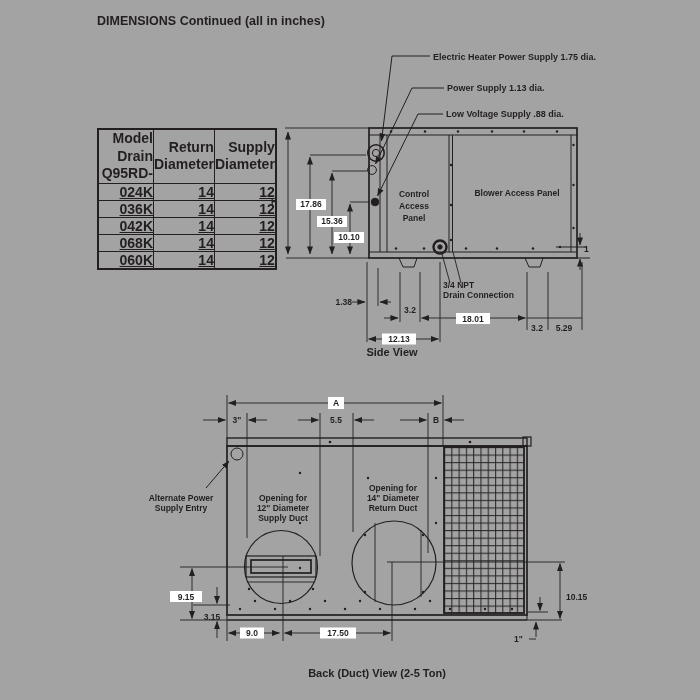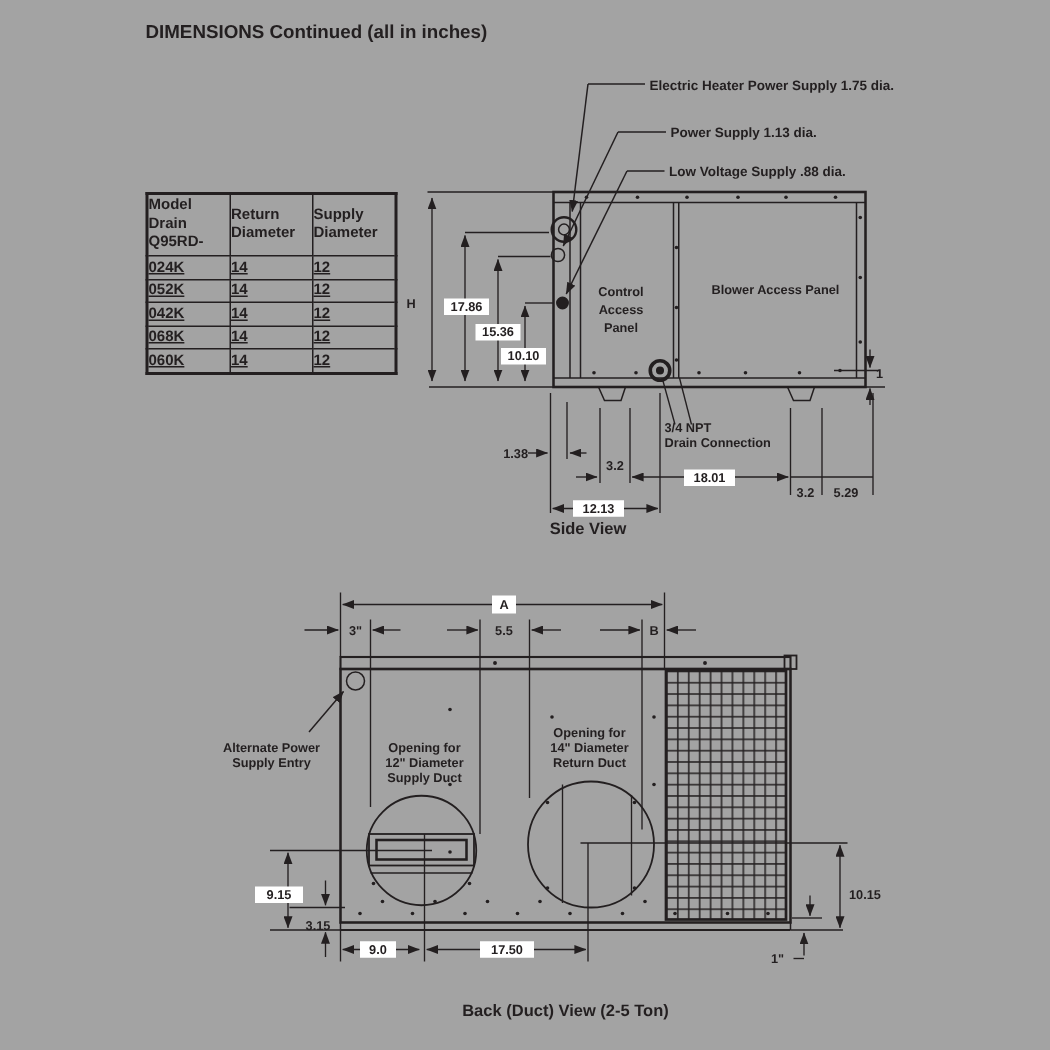--- a/index.html
+++ b/index.html
@@ -1,20 +1,20 @@
 <!DOCTYPE html>
 <html><head>
 <meta charset="utf-8">
 <style>
   html,body{margin:0;padding:0;background:#fff;}
   .page{position:relative;width:700px;height:700px;background:#a3a3a3;overflow:hidden;
         font-family:"Liberation Sans",sans-serif;color:#1a1a1a;}
   .title{position:absolute;left:97px;top:14px;font-size:12.5px;font-weight:bold;color:#231f20;}
   table.spec{position:absolute;left:97px;top:128px;border-collapse:collapse;
-             font-size:10px;font-weight:bold;color:#231f20;text-align:left;}
+             font-size:14px;font-weight:bold;color:#231f20;text-align:right;}
   table.spec th,table.spec td{border:1.4px solid #231f20;padding:0;}
   table.spec{border:2.2px solid #231f20;}
   table.spec th{width:54px;height:40px;line-height:1.25;vertical-align:middle;}
   table.spec td{height:14.5px;width:54px;vertical-align:middle;text-decoration:underline;}
   svg{position:absolute;left:0;top:0;}
   svg text{font-family:"Liberation Sans",sans-serif;font-weight:bold;fill:#231f20;}
   .lbl{font-size:8.5px;}
   .cap{font-size:11px;}
   .co{font-size:9px;}
 </style>
@@ -43,21 +43,21 @@
         </th>
       </tr>
     </thead>
     <tbody>
       <tr>
           <td>024K</td>
           <td>14</td>
           <td>12</td>
         </tr>
       <tr>
-          <td>052K</td>
+          <td>036K</td>
           <td>14</td>
           <td>12</td>
         </tr>
       <tr>
           <td>042K</td>
           <td>14</td>
           <td>12</td>
         </tr>
       <tr>
           <td>068K</td>

